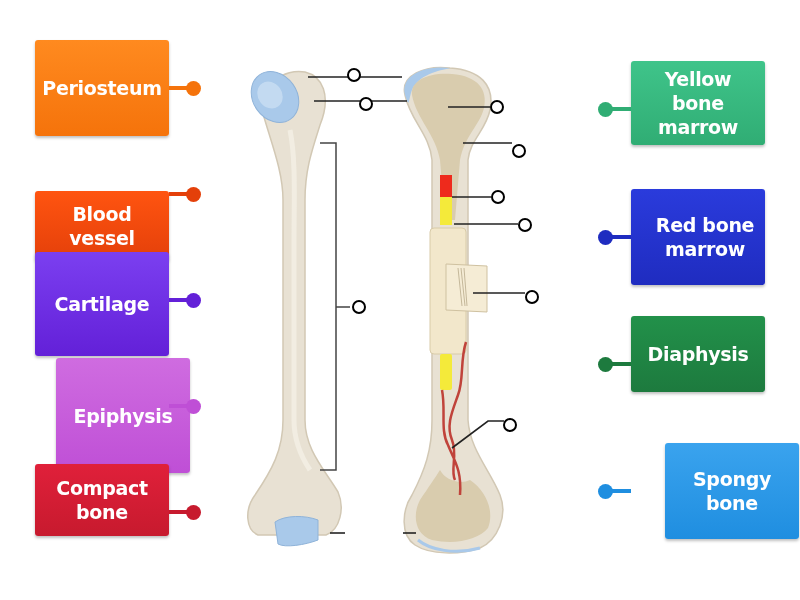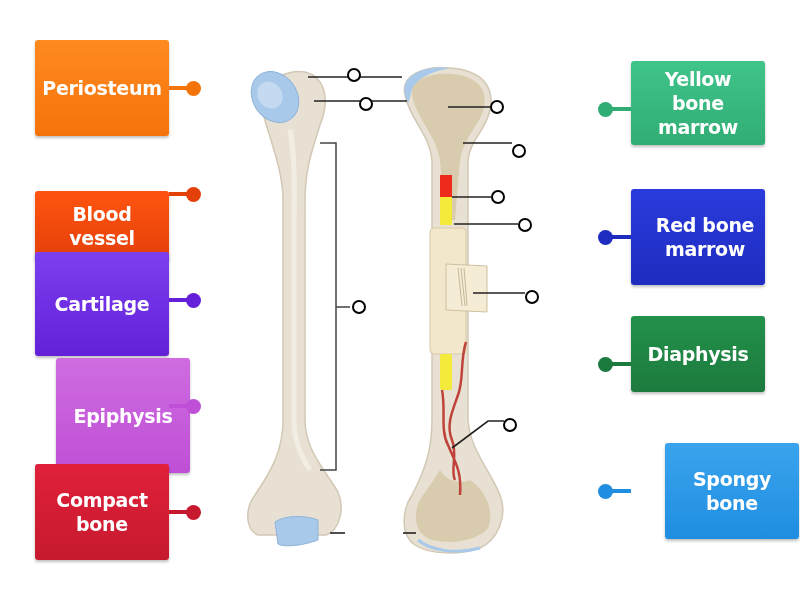--- a/index.html
+++ b/index.html
@@ -101,21 +101,21 @@
     <div class="label-box" style="top: 252px; height: 104px; left: 35px; background: linear-gradient(rgb(123, 63, 240), rgb(99, 32, 216));">
       <span>Cartilage</span>
     </div>
     <div class="connector" style="background: rgb(99, 32, 216); top: 298px; width: 20px; left: 169px;"></div>
     <div class="pin" style="background: rgb(99, 32, 216); top: 292.5px; left: 186px;"></div>
     <div class="label-box" style="top: 358px; height: 115px; left: 35px; background: linear-gradient(rgb(207, 108, 224), rgb(191, 79, 214)); margin-left: 21px;">
       <span>Epiphysis</span>
     </div>
     <div class="connector" style="background: rgb(191, 79, 214); top: 404px; width: 20px; left: 169px;"></div>
     <div class="pin" style="background: rgb(191, 79, 214); top: 398.5px; left: 186px;"></div>
-    <div class="label-box" style="top: 464px; height: 96px; left: 35px; background: linear-gradient(rgb(224, 32, 58), rgb(199, 26, 46));">
+    <div class="label-box" style="top: 464px; height: 72px; left: 35px; background: linear-gradient(rgb(224, 32, 58), rgb(199, 26, 46));">
       <span>Compact bone</span>
     </div>
     <div class="connector" style="background: rgb(199, 26, 46); top: 510px; width: 20px; left: 169px;"></div>
     <div class="pin" style="background: rgb(199, 26, 46); top: 504.5px; left: 186px;"></div>
   </div>
 
 <div id="right-labels">
     <div class="label-box" style="top: 61px; height: 84px; left: 631px; background: linear-gradient(rgb(63, 196, 138), rgb(48, 173, 116));">
       <span>Yellow bone marrow</span>
     </div>

